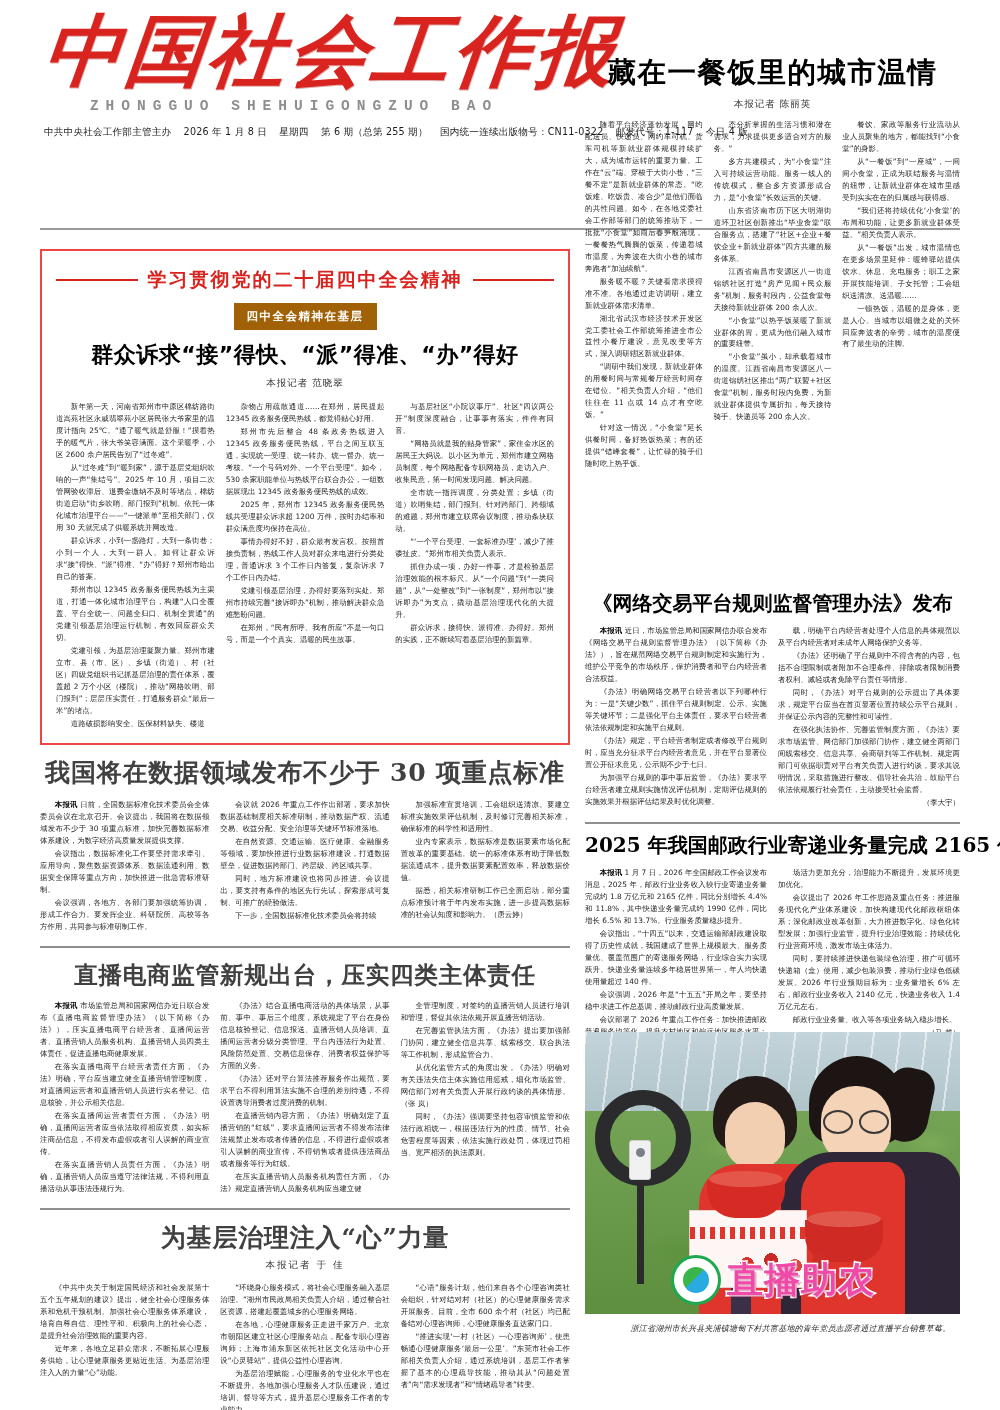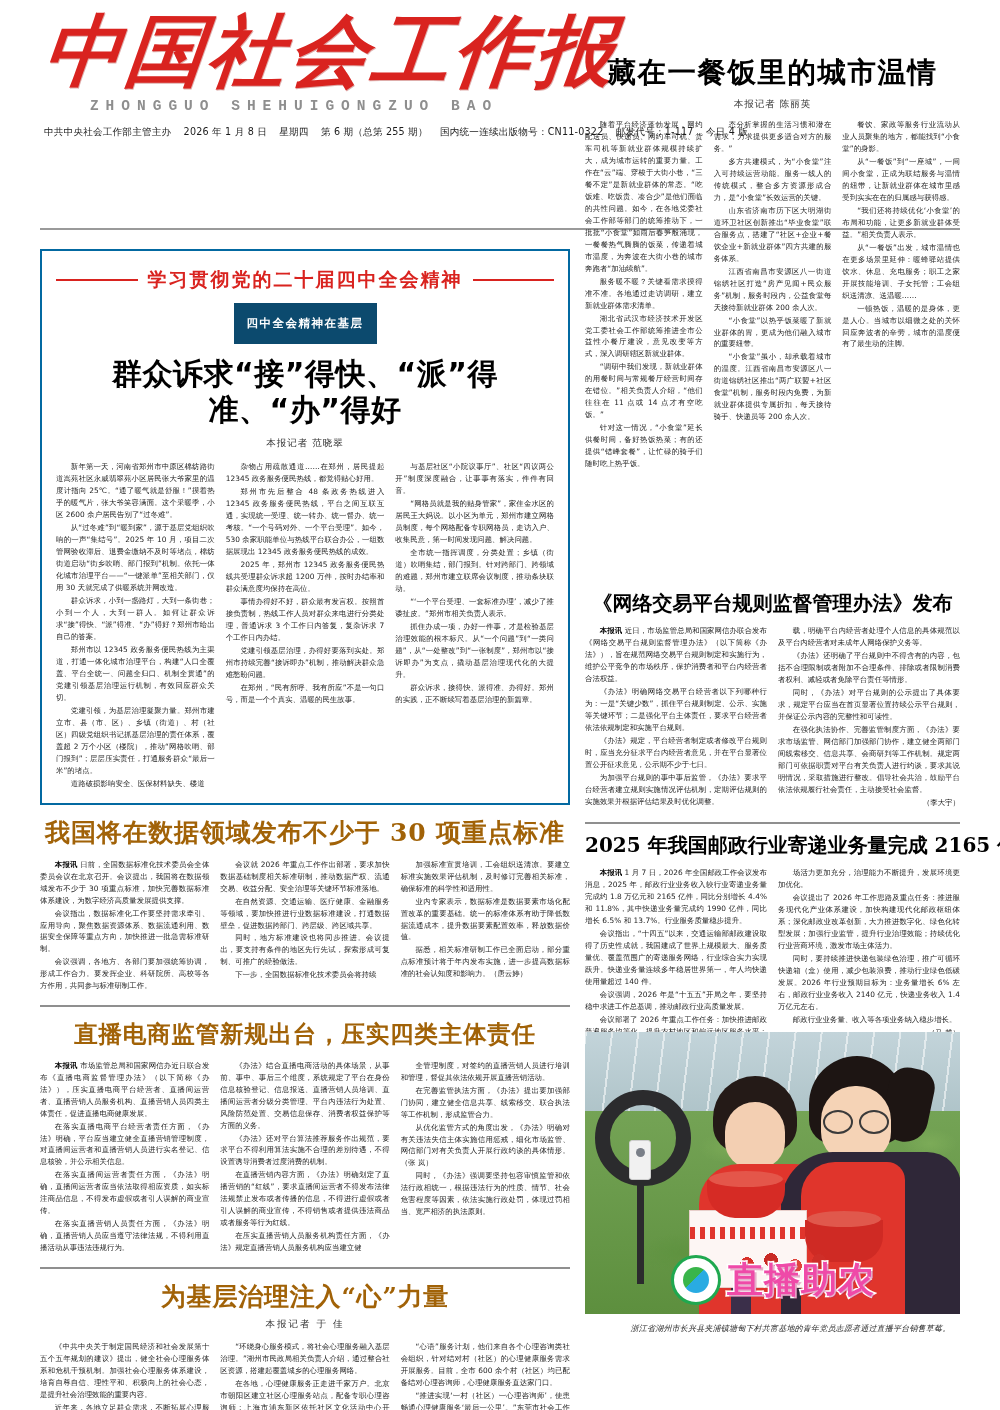--- a/index.html
+++ b/index.html
@@ -51,44 +51,44 @@
     color: #242424; letter-spacing: .05px;
     font-family: "DejaVu Sans", "Liberation Sans", sans-serif;
   }
   .ptxt p { text-indent: 2em; margin-bottom: 1px; }
   .lead-mark { font-weight: 700; color: #000; }
   .sig { text-align: right; display: block; }
 
   
   .lead-box {
     position: relative; margin-top: 14px;
-    border: 2px solid #0369a1; padding: 16px 14px 12px;
+    border: 2px solid #ef4444; padding: 16px 14px 12px;
   }
   .kicker-wrap { display: flex; align-items: center; justify-content: center; gap: 10px; margin-bottom: 10px; }
   .kicker-line { height: 2px; background: #d9231f; flex: 1; max-width: 82px; }
   .kicker-text {
     font-family: "DejaVu Serif", "Liberation Serif", serif;
     color: #d9231f; font-size: 19px; font-weight: 700; letter-spacing: 2px; white-space: nowrap;
   }
   .badge {
     display: block; width: fit-content; margin: 0 auto 12px;
-    background: #0c4a6e; color: #fff; font-size: 11.5px; font-weight: 700;
-    padding: 13px 13px; letter-spacing: 1.5px;
+    background: #a16207; color: #fff; font-size: 11.5px; font-weight: 700;
+    padding: 6px 13px; letter-spacing: 1.5px;
   }
   .lead-head {
     font-family: "DejaVu Sans", "Liberation Sans", sans-serif;
-    font-size: 30px; font-weight: 700; text-align: center;
+    font-size: 22px; font-weight: 700; text-align: center;
     letter-spacing: .5px; color: #000; line-height: 1.2;
   }
   .lead-byline { text-align: center; font-size: 9.5px; color: #333; margin: 9px 0 11px; letter-spacing: 1px; }
   .hr-thick { height: 2px; background: #8f8f8f; margin: 12px 0 0; }
   .sec-head {
     font-family: "DejaVu Serif", "Liberation Serif", serif;
     font-size: 25px; font-weight: 700; text-align: center;
-    letter-spacing: .8px; color: #a16207; margin: 13px 0 11px; line-height: 1.2;
+    letter-spacing: .8px; color: #404040; margin: 13px 0 11px; line-height: 1.2;
   }
   .sec-head.sm { font-size: 23.5px; }
   .sec-byline { text-align: center; font-size: 9.5px; color: #333; margin: -5px 0 10px; letter-spacing: 2px; }
 
   
   .rcol { position: absolute; left: 585px; width: 375px; }
   .rsec-head {
     font-family: "DejaVu Serif", "Liberation Serif", serif;
     font-size: 21.5px; font-weight: 700; text-align: center;
     letter-spacing: .3px; color: #000; margin: 11px 0 10px; line-height: 1.2;

